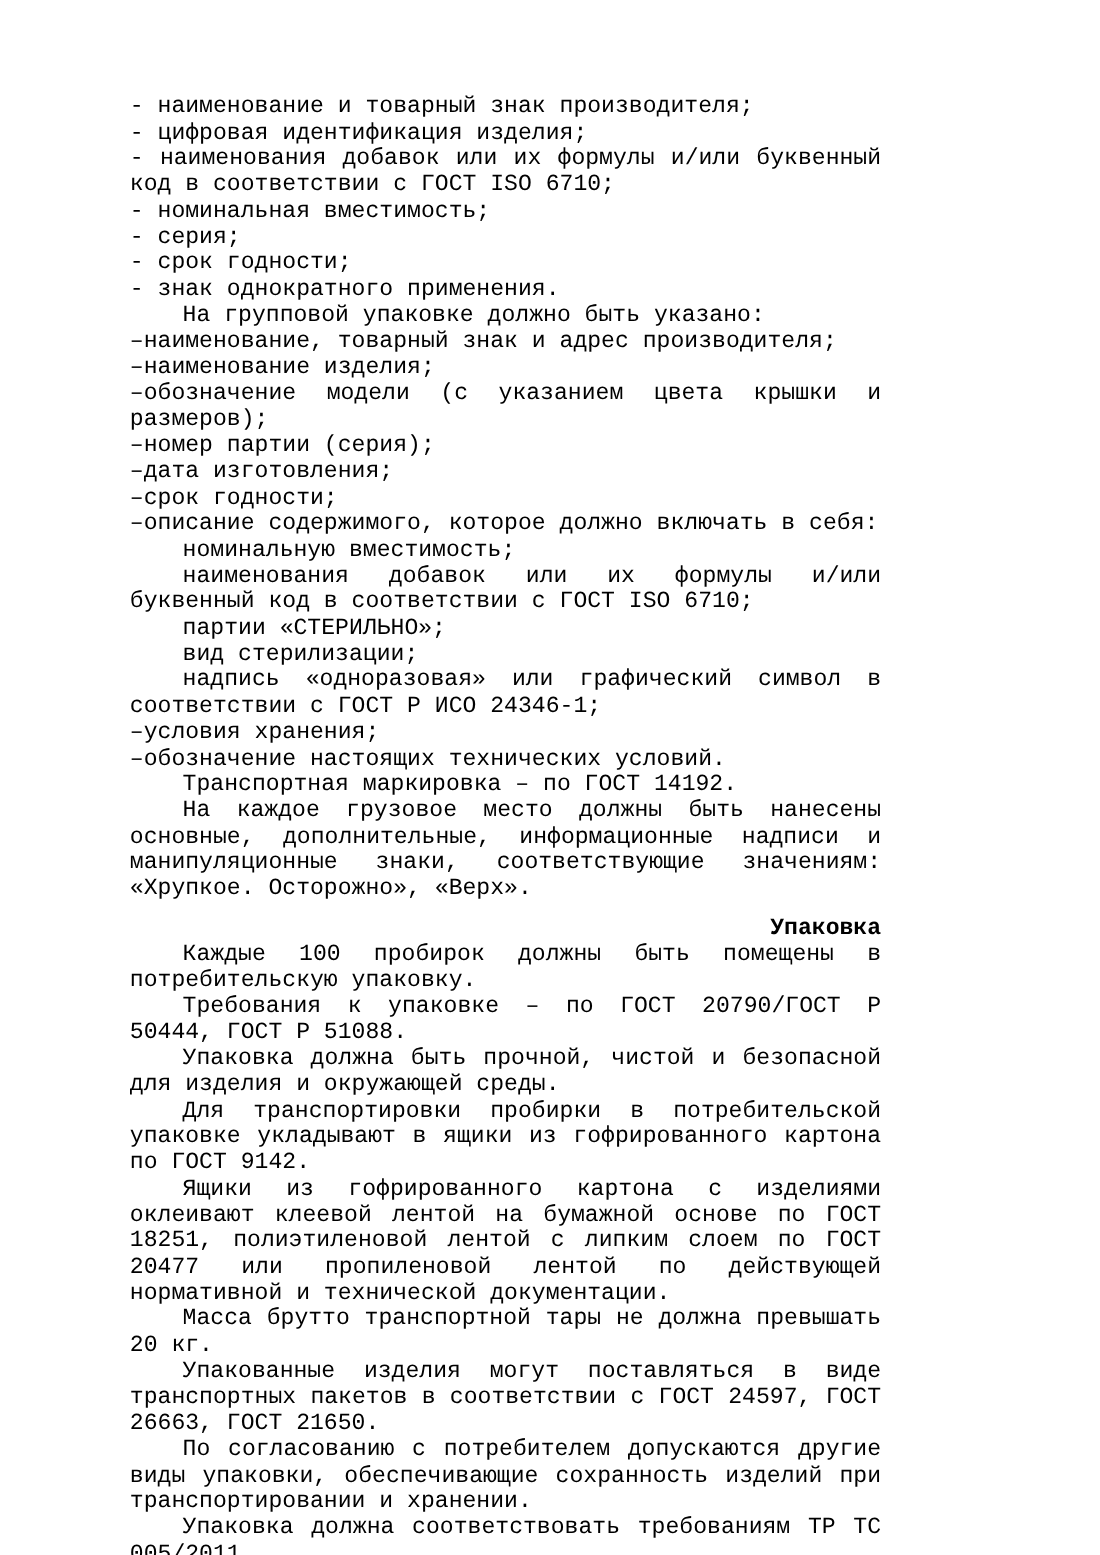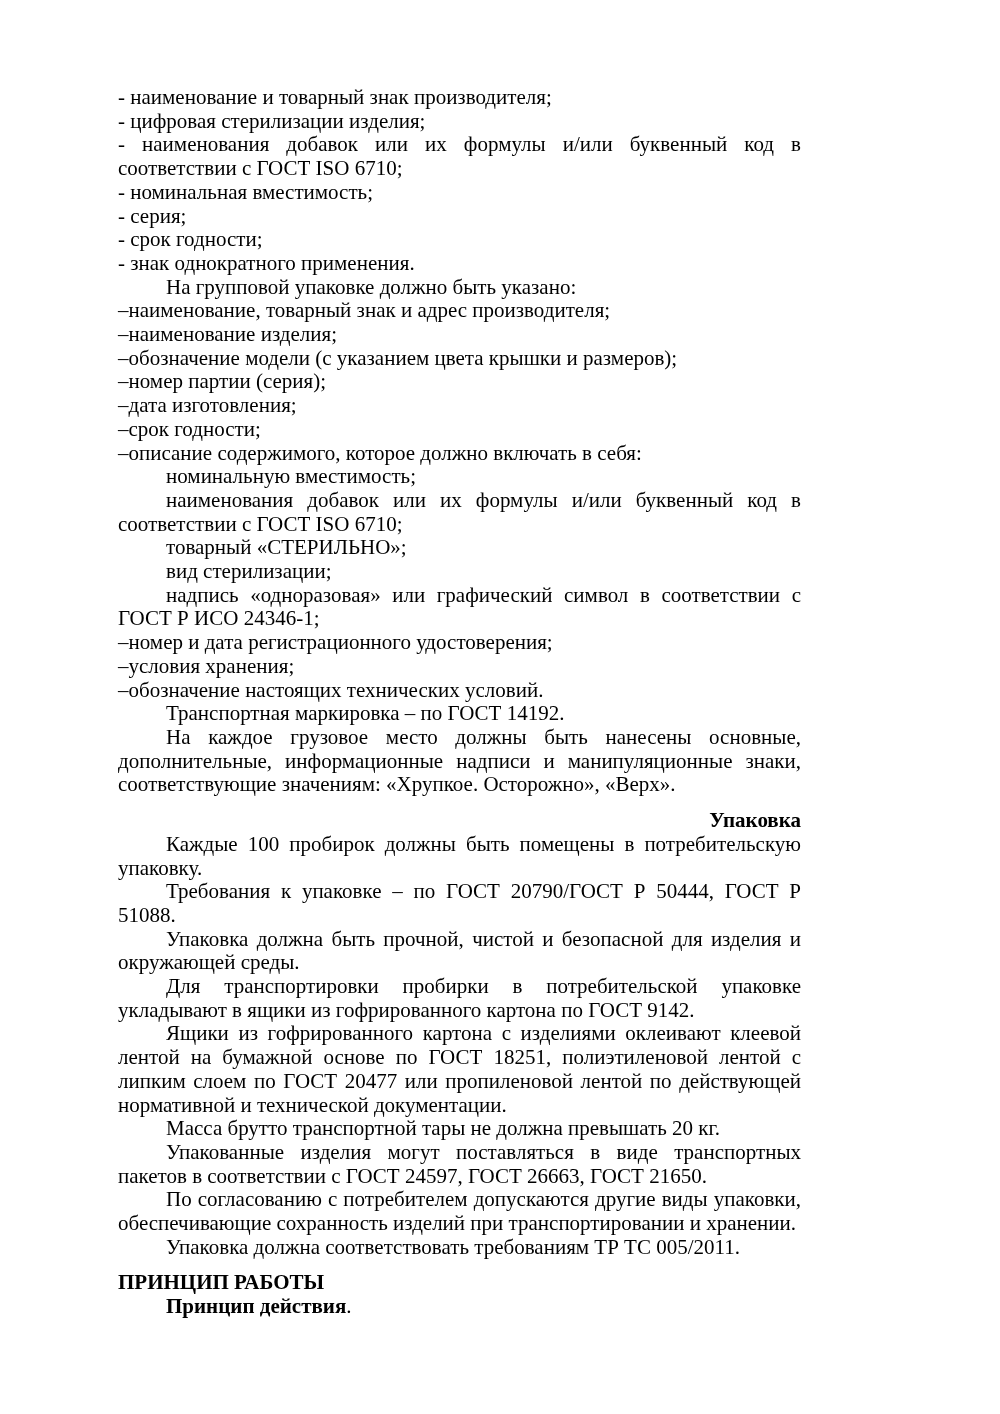--- a/index.html
+++ b/index.html
@@ -7,21 +7,21 @@
     padding: 0;
     background: #ffffff;
   }
   .page {
     position: relative;
     width: 844px;
     height: 1414px;
     box-sizing: border-box;
     background: #ffffff;
     color: #000000;
-    font-family: Liberation Serif, serif;
+    font-family: Liberation Mono, monospace;
     font-size: 21px;
     line-height: 23.7px;
     padding: 86px 43px 0 118px;
     overflow: hidden;
   }
   .doc {
     text-align: justify;
     hyphens: none;
     word-spacing: normal;
   }
@@ -39,44 +39,43 @@
   }
   .bold { font-weight: bold; }
 </style>
 </head>
 <body>
 
 <div class="page">
   <div class="doc">
 
     <p>- наименование и товарный знак производителя;</p>
-    <p>- цифровая стерилизации изделия;</p>
+    <p>- цифровая идентификация изделия;</p>
     <p>- наименования добавок или их формулы и/или буквенный код в соответствии с ГОСТ ISO 6710;</p>
     <p>- номинальная вместимость;</p>
     <p>- серия;</p>
     <p>- срок годности;</p>
     <p>- знак однократного применения.</p>
 
     <p class="ind">На групповой упаковке должно быть указано:</p>
 
     <p>–наименование, товарный знак и адрес производителя;</p>
     <p>–наименование изделия;</p>
     <p>–обозначение модели (с указанием цвета крышки и размеров);</p>
     <p>–номер партии (серия);</p>
     <p>–дата изготовления;</p>
     <p>–срок годности;</p>
     <p>–описание содержимого, которое должно включать в себя:</p>
 
     <p class="ind">номинальную вместимость;</p>
     <p class="ind">наименования добавок или их формулы и/или буквенный код в соответствии с ГОСТ ISO 6710;</p>
-    <p class="ind">товарный «СТЕРИЛЬНО»;</p>
+    <p class="ind">партии «СТЕРИЛЬНО»;</p>
     <p class="ind">вид стерилизации;</p>
     <p class="ind">надпись «одноразовая» или графический символ в соответствии с ГОСТ Р ИСО 24346-1;</p>
 
-    <p>–номер и дата регистрационного удостоверения;</p>
     <p>–условия хранения;</p>
     <p>–обозначение настоящих технических условий.</p>
 
     <p class="ind">Транспортная маркировка – по ГОСТ 14192.</p>
     <p class="ind">На каждое грузовое место должны быть нанесены основные, дополнительные, информационные надписи и манипуляционные знаки, соответствующие значениям: «Хрупкое. Осторожно», «Верх».</p>
 
     <p class="heading-pack">Упаковка</p>
 
     <p class="ind">Каждые 100 пробирок должны быть помещены в потребительскую упаковку.</p>
     <p class="ind">Требования к упаковке – по ГОСТ 20790/ГОСТ Р 50444, ГОСТ Р 51088.</p>

